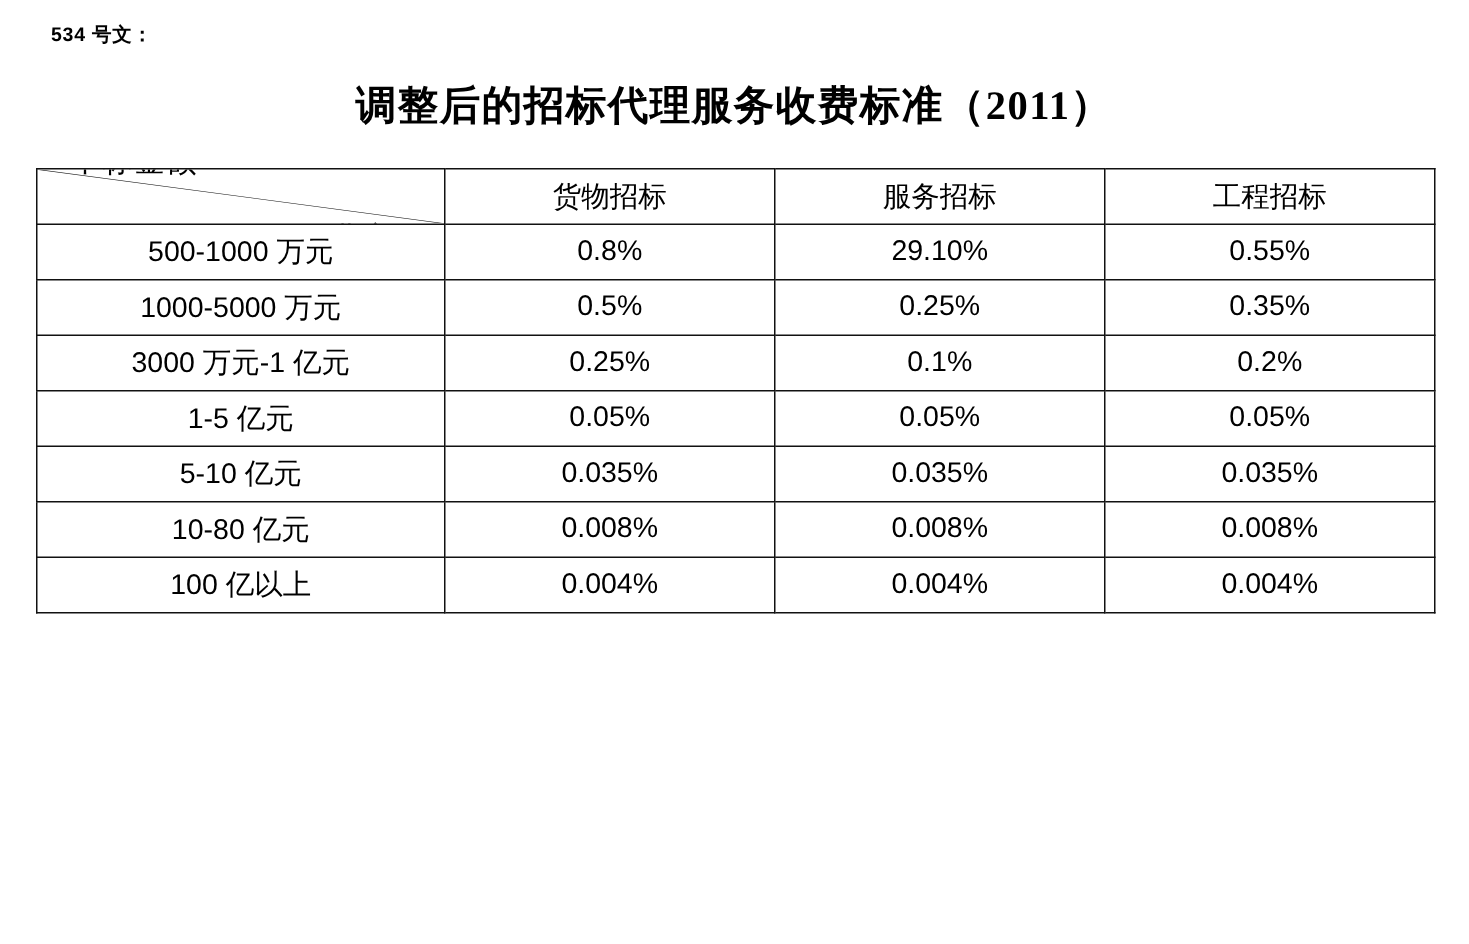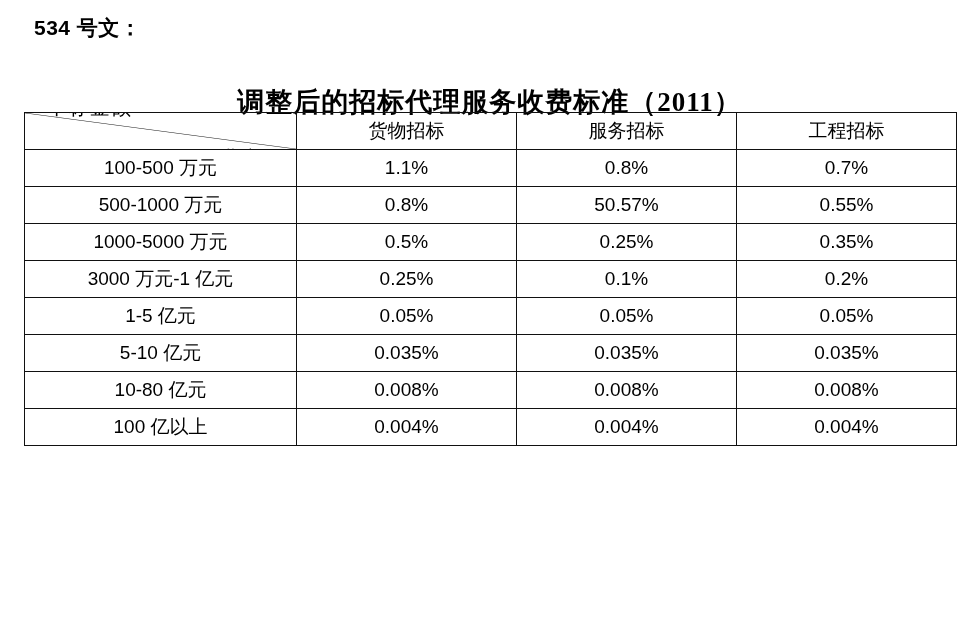--- a/index.html
+++ b/index.html
@@ -19,34 +19,33 @@
     width: 979px;
     height: 629px;
     box-sizing: border-box;
   }
   .doc-ref {
     position: absolute;
     left: 34px;
     top: 14px;
     font-family: "Liberation Sans", "DejaVu Sans", sans-serif;
     font-weight: bold;
-    font-size: 21px;
+    font-size: 13px;
     letter-spacing: 0.5px;
   }
   .doc-title {
     position: absolute;
     left: 0;
     top: 52px;
     width: 979px;
     text-align: center;
     font-family: "Liberation Serif", "DejaVu Serif", serif;
     font-weight: bold;
     font-size: 27px;
     letter-spacing: 1px;
-    margin-top: 32px;
   }
   .table-wrap {
     position: absolute;
     left: 24px;
     top: 112px;
     width: 932px;
   }
   table.fee-table {
     border-collapse: collapse;
     width: 932px;
@@ -133,29 +132,23 @@
             </svg>
             <span class="lbl-rate">费率</span>
             <span class="lbl-amount">中标金额</span>
           </td>
           <td class="head">货物招标</td>
           <td class="head">服务招标</td>
           <td class="head">工程招标</td>
         </tr>
 
         <tr>
-          <td class="rowlabel">100-500 万元</td>
-          <td class="val">1.1%</td>
-          <td class="val">0.8%</td>
-          <td class="val">0.7%</td>
-        </tr>
-        <tr>
           <td class="rowlabel">500-1000 万元</td>
           <td class="val">0.8%</td>
-          <td class="val">50.57%</td>
+          <td class="val">29.10%</td>
           <td class="val">0.55%</td>
         </tr>
         <tr>
           <td class="rowlabel">1000-5000 万元</td>
           <td class="val">0.5%</td>
           <td class="val">0.25%</td>
           <td class="val">0.35%</td>
         </tr>
         <tr>
           <td class="rowlabel">3000 万元-1 亿元</td>

